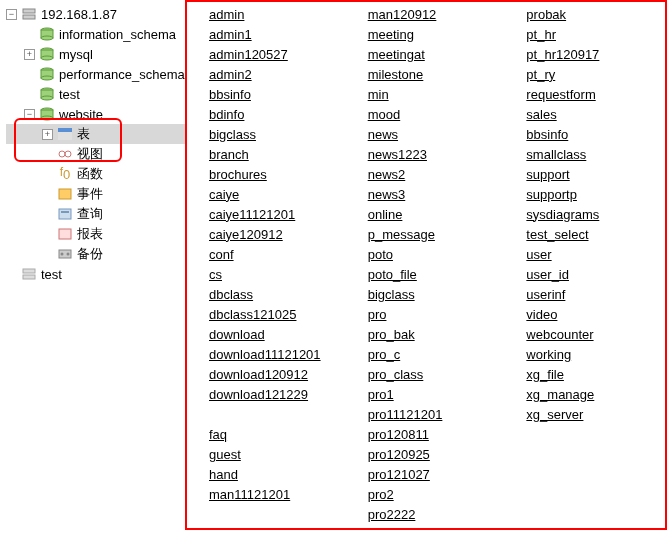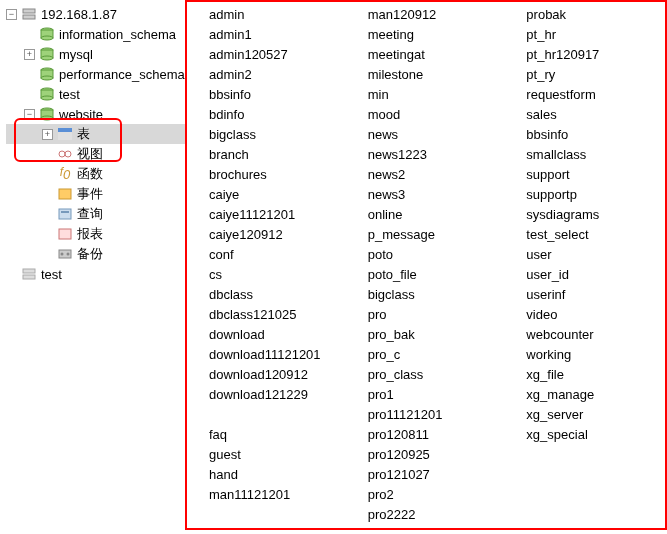--- a/index.html
+++ b/index.html
@@ -6,21 +6,21 @@
 body { background:#fff; width:667px; height:534px; overflow:hidden; display:flex; }
 .tree { width:185px; padding:4px 0 0 6px; background:#fff; }
 .tree-row { display:flex; align-items:center; height:20px; white-space:nowrap; cursor:default; }
 .tree-row.sel { background:#d8d8d8; }
 .expander { width:11px; height:11px; border:1px solid #999; font-size:9px; line-height:9px; text-align:center; color:#555; margin-right:4px; flex-shrink:0; background:#fff; }
 .expander.none { border:none; background:none; }
 .t-icon { width:16px; height:14px; margin-right:4px; flex-shrink:0; display:flex; align-items:center; justify-content:center; }
 .t-icon svg { display:block; }
 .indent { display:inline-block; flex-shrink:0; }
 .grid { flex:1; border:2px solid red; height:530px; padding:2px 0 0 2px; overflow:hidden; }
-.cols { display:flex; }
+.cols { display:flex;text-decoration:underline; }
 .col { width:172px; }
 .g-row { display:flex; align-items:center; height:20px; white-space:nowrap; cursor:default; }
 .g-icon { width:16px; height:14px; margin-right:4px; flex-shrink:0; }
 .table-ico { width:14px; height:12px; position:relative; }
 .table-ico::before { content:""; position:absolute; top:0; left:0; right:0; height:4px; background:#5a8fd6; }
 .table-ico::after  { content:""; position:absolute; top:4px; left:0; right:0; bottom:0; background:#e0e0e0; }
 .highlight-box { position:absolute; border:2px solid red; pointer-events:none; }
 </style>
 </head>
 <body>
@@ -116,21 +116,21 @@
             <circle cx="4" cy="6" r="3" fill="none" stroke="#c77"></circle>
             <circle cx="10" cy="6" r="3" fill="none" stroke="#c77"></circle>
           </svg>
         </span>
         <span>视图</span>
       </div>
       <div class="tree-row">
         <span class="indent" style="width: 36px;"></span>
         <span class="expander none"></span>
         <span class="t-icon">
-          <span style="font-style:italic;color:#c93;font-size:12px">f<sub>0</sub></span>
+          <span style="color:#c93;font-size:12px">f<sub>0</sub></span>
         </span>
         <span>函数</span>
       </div>
       <div class="tree-row">
         <span class="indent" style="width: 36px;"></span>
         <span class="expander none"></span>
         <span class="t-icon">
           <svg width="14" height="12">
             <rect x="1" y="1" width="12" height="10" fill="#fc6" stroke="#c93"></rect>
           </svg>
@@ -472,19 +472,15 @@
           <span>xg_file</span>
         </div>
         <div class="g-row">
           <span class="g-icon"><span class="table-ico"></span></span>
           <span>xg_manage</span>
         </div>
         <div class="g-row">
           <span class="g-icon"><span class="table-ico"></span></span>
           <span>xg_server</span>
         </div>
-        <div class="g-row">
-          <span class="g-icon"><span class="table-ico"></span></span>
-          <span>xg_special</span>
-        </div>
       </div>
   </div>
 </div>
 
 </body></html>

